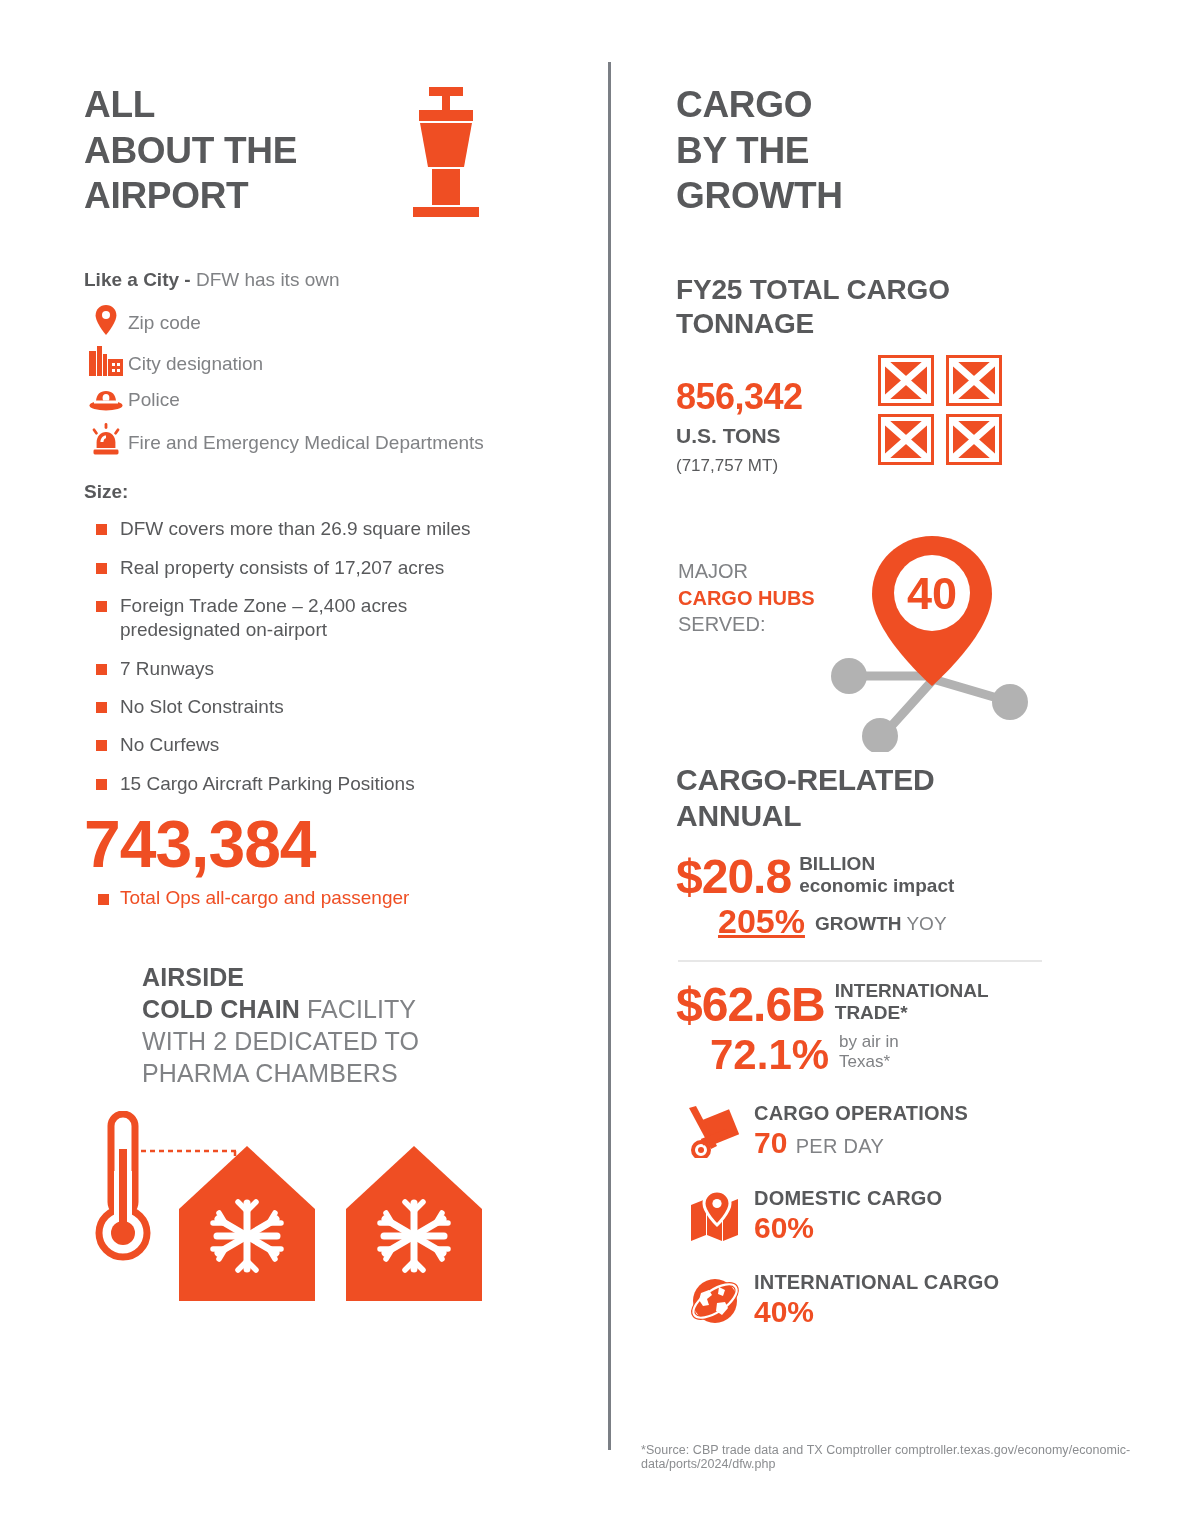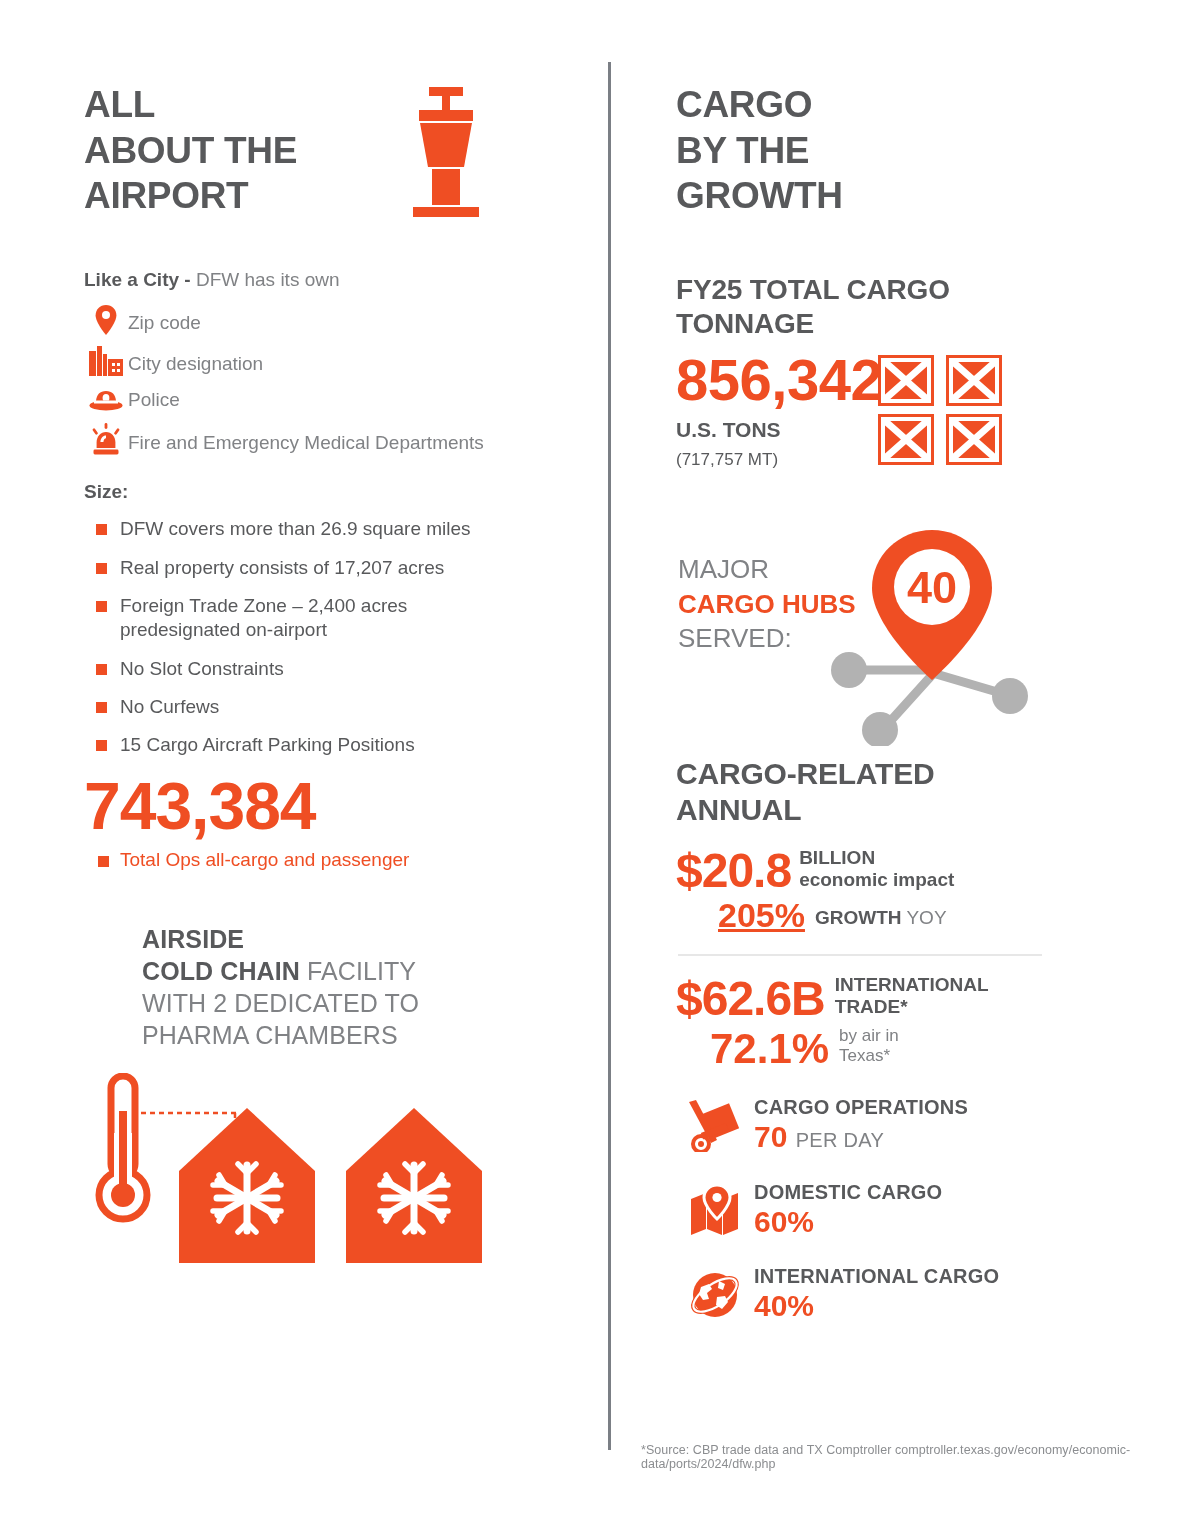--- a/index.html
+++ b/index.html
@@ -74,30 +74,31 @@
   .cc-graphic { position: relative; margin-top: 22px; margin-left: -58px; }
 
   
   .r-sub {
     margin-top: 54px; font-size: 28px; font-weight: bold; color: #58595b;
     line-height: 1.22; letter-spacing: -0.2px;
   }
   .tonnage-row { display: flex; align-items: flex-start; margin-top: 10px; }
   .tonnage-left { width: 196px; }
   .tonnage-num {
-    font-size: 58px; font-weight: bold; color: #ef4e23; line-height: 1.0;
+    font-size: 36px; font-weight: bold; color: #ef4e23; line-height: 1.0;
     letter-spacing: -0.5px;
+    margin-top: 28px;
   }
   .tonnage-units { font-size: 21px; font-weight: bold; color: #58595b; margin-top: 9px; }
   .tonnage-mt { font-size: 17px; color: #58595b; margin-top: 8px; }
   .boxes { margin-left: 6px; margin-top: 4px; }
 
   
   .hubs-row { position: relative; margin-top: 60px; height: 220px; }
-  .hubs-text { position: absolute; left: 2px; top: 22px; font-size: 26px; line-height: 1.34; color: #808285; }
+  .hubs-text { position: absolute; left: 2px; top: 22px; font-size: 20px; line-height: 1.34; color: #808285; }
   .hubs-text .hl { color: #ef4e23; font-weight: bold; }
   .hubs-graphic { position: absolute; left: 152px; top: 0px; }
 
   
   .cr-title {
     margin-top: 6px; font-size: 30px; font-weight: bold; color: #58595b;
     line-height: 1.22; letter-spacing: -0.2px;
   }
   .stat-a { display: flex; align-items: flex-end; margin-top: 18px; }
   .stat-a .big { font-size: 48px; font-weight: bold; color: #ef4e23; line-height: 0.96; letter-spacing: -1px; }
@@ -215,20 +216,21 @@
         </span>
         <span class="txt">Fire and Emergency Medical Departments</span>
       </div>
     </div>
 
     <div class="size-hd">Size:</div>
     <ul class="sq">
       <li>DFW covers more than 26.9 square miles</li>
       <li>Real property consists of 17,207 acres</li>
       <li style="max-width:360px">Foreign Trade Zone – 2,400 acres predesignated on-airport</li>
+      <li>7 Runways</li>
       <li>No Slot Constraints</li>
       <li>No Curfews</li>
       <li>15 Cargo Aircraft Parking Positions</li>
     </ul>
 
     <div class="ops-num">743,384</div>
     <div class="ops-sub">Total Ops all-cargo and passenger</div>
 
     <div class="cc-block">
       <div class="cc-line">

